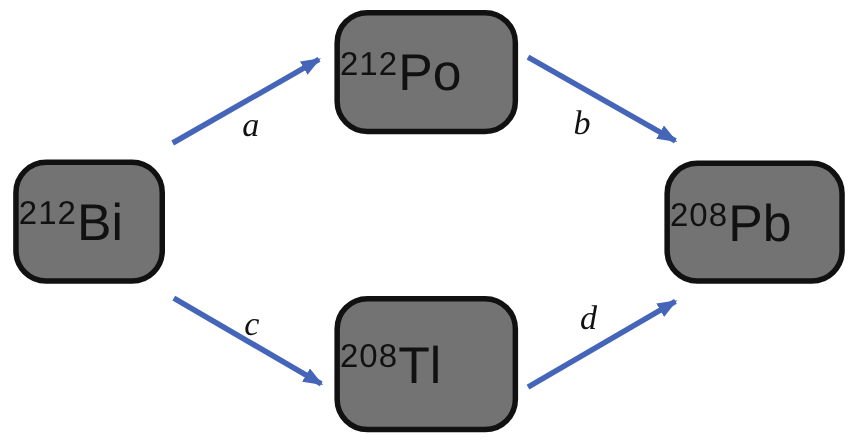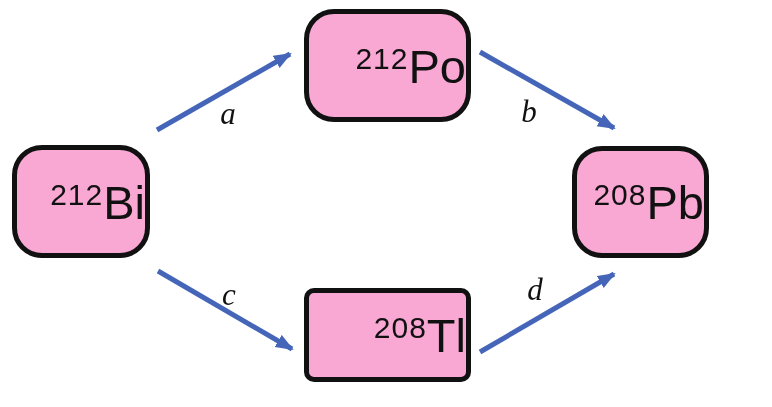--- a/index.html
+++ b/index.html
@@ -13,39 +13,39 @@
     height: 407px;
     background: #ffffff;
     overflow: hidden;
     font-family: "Liberation Sans", sans-serif;
   }
   .node {
     position: absolute;
     box-sizing: border-box;
     border: 5px solid #111111;
     border-radius: 30px;
-    background: #f9a8d4;
+    background: #737373;
     display: flex;
     align-items: center;
-    justify-content: flex-end;
+    justify-content: flex-start;
     color: #111111;
   }
   .node .mass {
     font-size: 30px;
     vertical-align: 14px;
     letter-spacing: 1px;
   }
   .node .sym {
     font-size: 47px;
     line-height: 1;
   }
   .node-bi { left: 12px;  top: 145px; width: 138px; height: 113px; }
   .node-po { left: 304px; top: 9px;   width: 167px; height: 113px; }
-  .node-tl { left: 304px; top: 288px; width: 167px; height: 94px; border-radius: 10px; }
-  .node-pb { left: 572px; top: 146px; width: 137px; height: 112px; }
+  .node-tl { left: 304px; top: 269px; width: 167px; height: 124px; }
+  .node-pb { left: 604px; top: 146px; width: 164px; height: 112px; }
   .edges-svg {
     position: absolute;
     left: 0; top: 0;
     width: 772px;
     height: 407px;
   }
   .edge-label {
     position: absolute;
     transform: translate(-50%, -50%);
     font-family: "Liberation Serif", serif;

